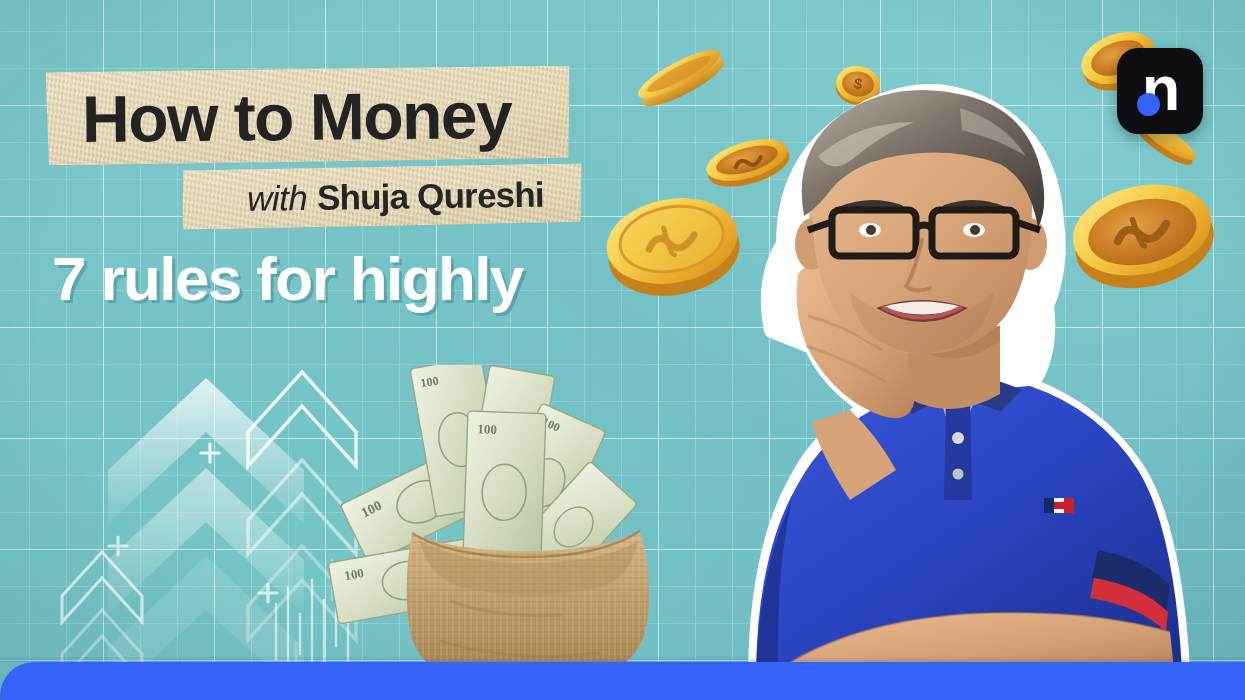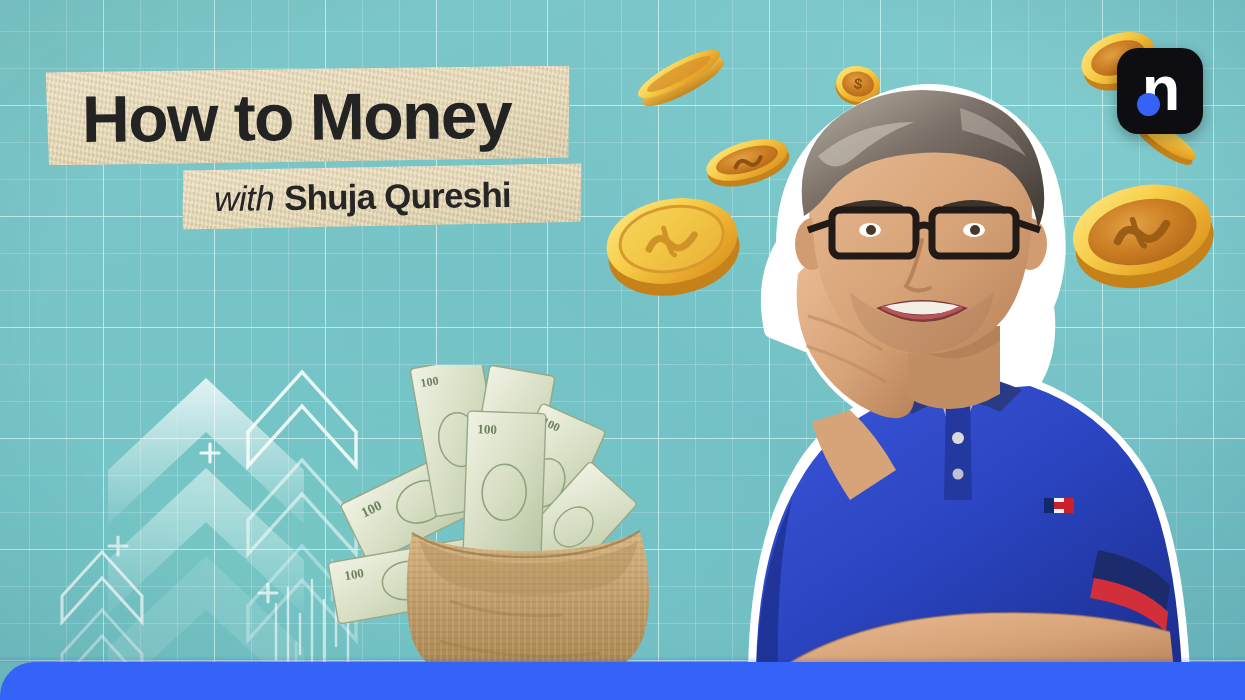--- a/index.html
+++ b/index.html
@@ -80,21 +80,21 @@
     letter-spacing:-1.5px; line-height:86px;
     transform:rotate(-0.55deg);
     white-space:nowrap;
   }
   .title-sub{
     position:absolute; left:214px; top:170px;
     font-size:35px; line-height:54px; color:#262626;
     transform:rotate(-0.8deg);
     white-space:nowrap;
   }
-  .title-sub .w-with{ font-style:italic; font-weight:normal; letter-spacing:-.5px; }
+  .title-sub .w-with{ font-style:italic; font-weight:normal; letter-spacing:-.5px;margin-left:33px; }
   .title-sub .w-name{ font-weight:bold; letter-spacing:-.8px; }
 
   .headline{
     position:absolute; left:52px; top:246px;
     width:640px;
     font-size:62px; font-weight:bold; color:#ffffff;
     line-height:66px; letter-spacing:-1.6px;
     text-shadow:3px 3px 0 rgba(40,110,120,.35);
   }
   .headline span{ display:block; }
@@ -444,20 +444,21 @@
   <div class="banner banner-2"></div>
 
   <div class="title-main">How to Money</div>
 
   <div class="title-sub">
     <span class="w-with">with</span>
     <span class="w-name">Shuja Qureshi</span>
   </div>
 
   <div class="headline">
+    <span>7 rules for highly</span>
   </div>
 
   <div class="logo">
     <div class="logo-n">n</div>
     <div class="logo-dot"></div>
   </div>
 
   <div class="blue-band-shadow"></div>
   <div class="blue-band"></div>
 

